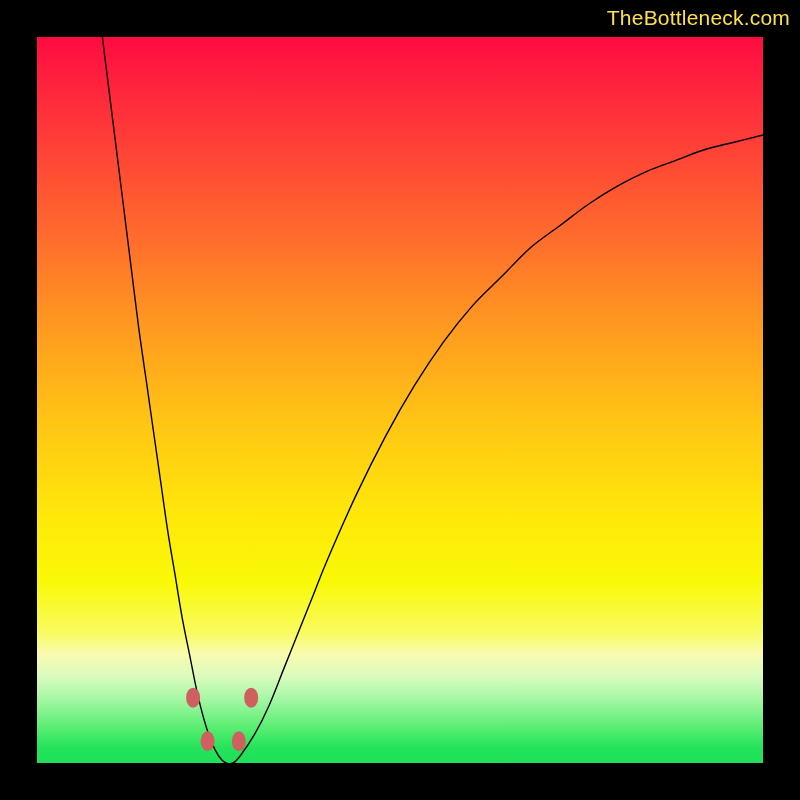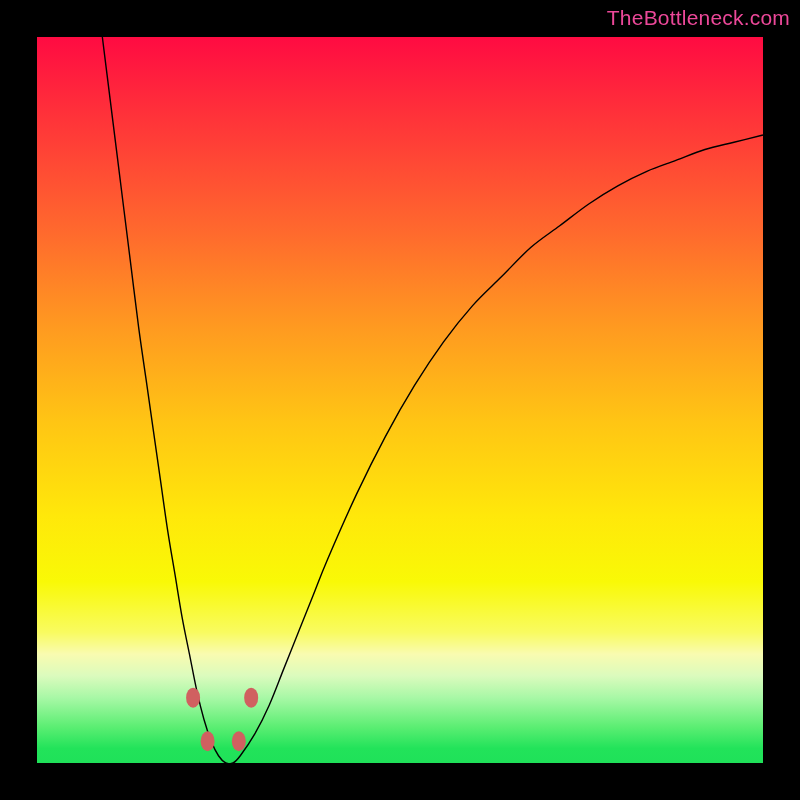--- a/index.html
+++ b/index.html
@@ -56,21 +56,21 @@
     stroke-width: 1.4;
   }
   .marker {
     fill: #d06060;
     stroke: none;
   }
   .watermark {
     position: absolute;
     top: 6px;
     right: 10px;
-    color: #ec4899;
+    color: #fde047;
     font-size: 21px;
     font-weight: 400;
     letter-spacing: 0.2px;
   }
 </style>
 </head>
 <body>
 
 <div class="frame">
   <div class="plot-area">

